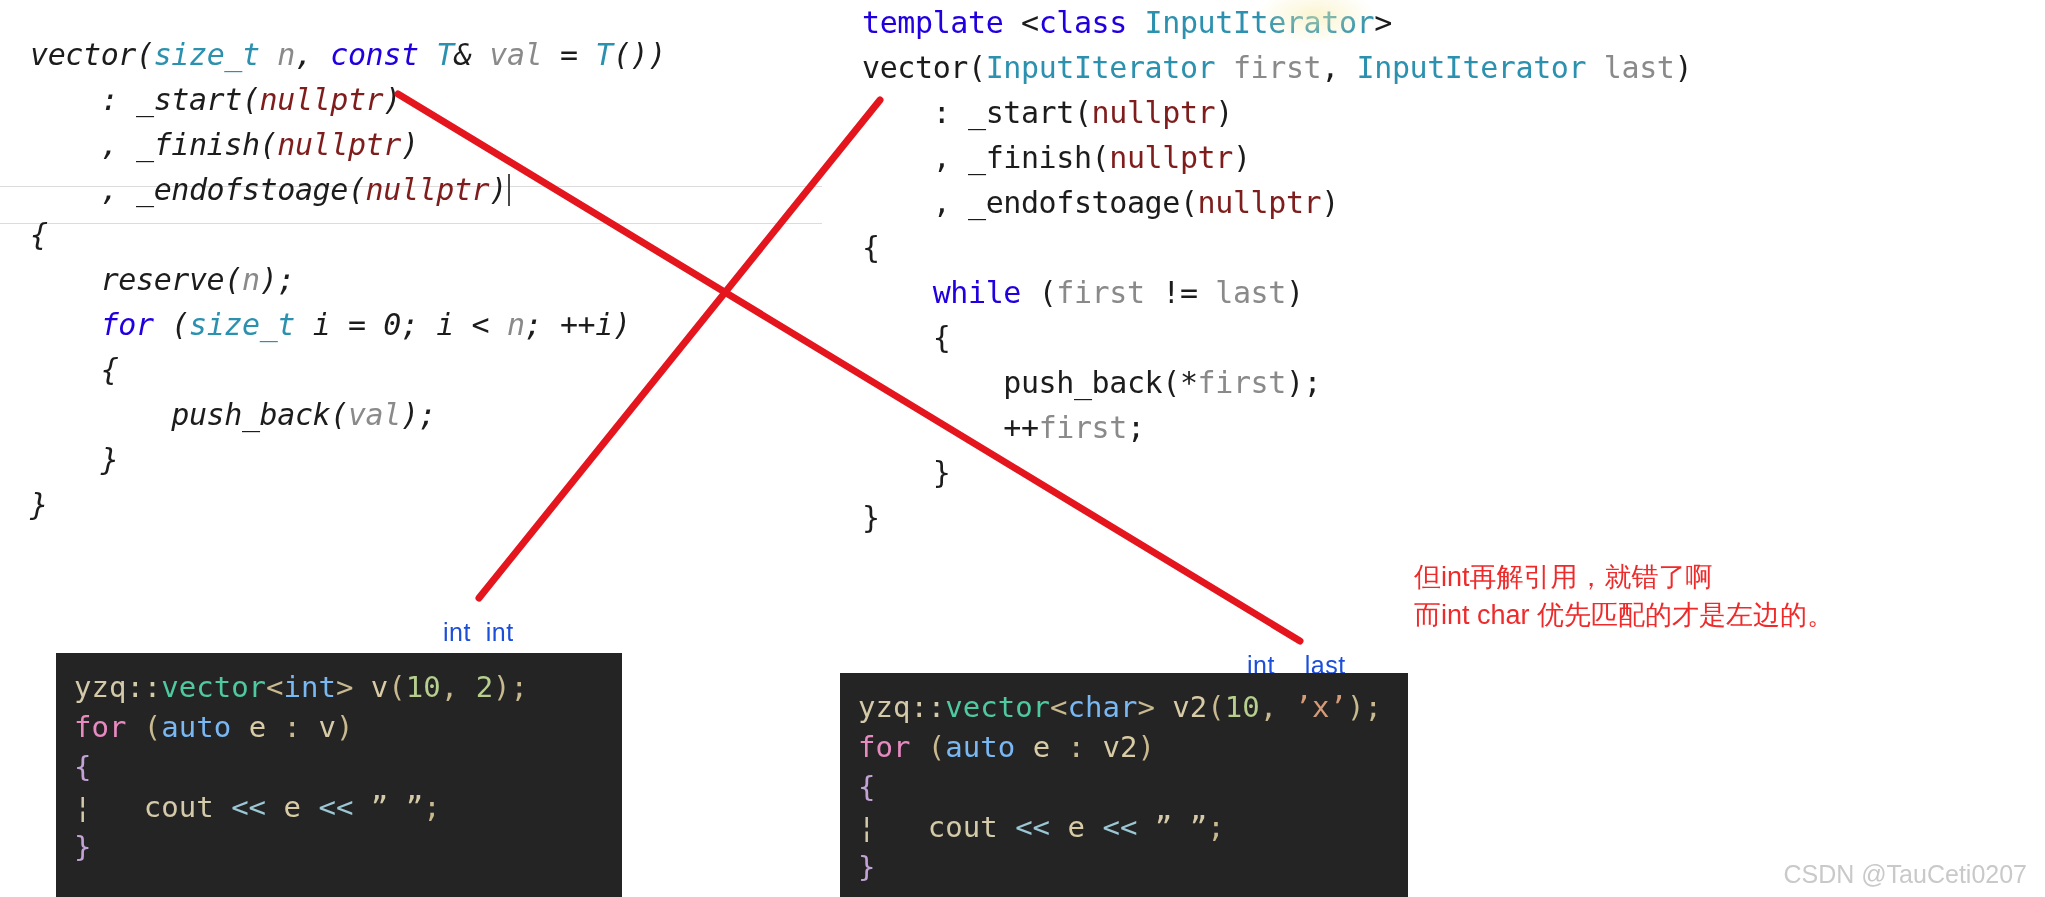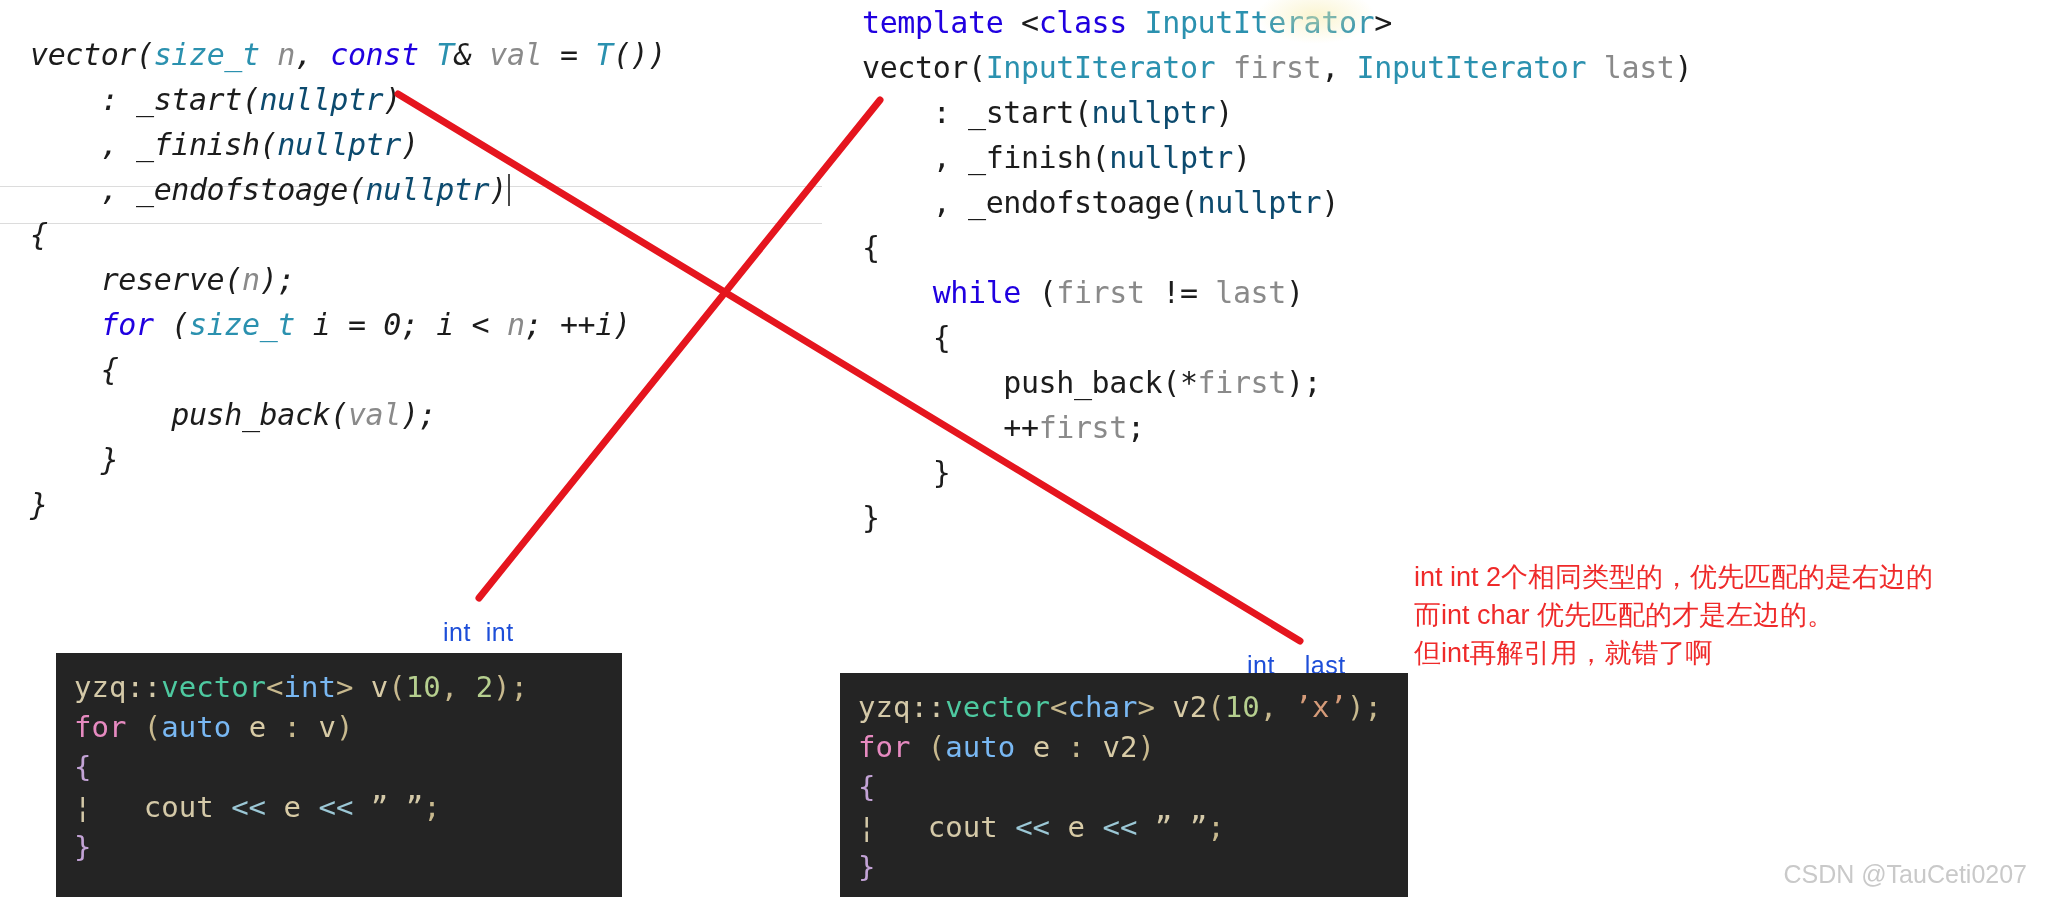--- a/index.html
+++ b/index.html
@@ -28,21 +28,21 @@
   }
   #pane-left  { left: 30px;  top: 32px; font-style: italic; }
   #pane-right { left: 862px; top: 0px;  }
 
   .ln { display: block; height: 45px; }
 
   
   .kw    { color: #2000e0; }        
   .type  { color: #2b91af; }        
   .ident { color: #8a8a8a; }        
-  .lit   { color: #0c4a6e; }        
+  .lit   { color: #7f1d1d; }        
   .plain { color: #1c1c1c; }
   .num   { color: #1c1c1c; }
 
   
   .current-line-top,
   .current-line-bottom {
     position: absolute;
     left: 0;
     width: 822px;
     height: 1px;
@@ -165,15 +165,15 @@
     </g>
 </svg>
 
 <div id="label-int-int" class="mini-label">int  int</div>
 <div id="label-int-char" class="mini-label">int    last</div>
 
 <div id="dark-left" class="dark-block"><span class="dl"><span class="d-ns">yzq::</span><span class="d-class">vector</span><span class="d-punc">&lt;</span><span class="d-type">int</span><span class="d-punc">&gt; </span><span class="d-var">v</span><span class="d-punc">(</span><span class="d-num">10</span><span class="d-punc">, </span><span class="d-num">2</span><span class="d-punc">);</span></span><span class="dl"><span class="d-kw">for</span><span class="d-punc"> (</span><span class="d-auto">auto</span><span class="d-punc"> </span><span class="d-var">e</span><span class="d-punc"> : </span><span class="d-var">v</span><span class="d-punc">)</span></span><span class="dl"><span class="d-brace">{</span></span><span class="dl"><span class="d-ns">¦   cout </span><span class="d-op">&lt;&lt;</span><span class="d-ns"> </span><span class="d-var">e</span><span class="d-ns"> </span><span class="d-op">&lt;&lt;</span><span class="d-ns"> </span><span class="d-str">” ”</span><span class="d-punc">;</span></span><span class="dl"><span class="d-brace">}</span></span></div>
 
 <div id="dark-right" class="dark-block"><span class="dl"><span class="d-ns">yzq::</span><span class="d-class">vector</span><span class="d-punc">&lt;</span><span class="d-type">char</span><span class="d-punc">&gt; </span><span class="d-var">v2</span><span class="d-punc">(</span><span class="d-num">10</span><span class="d-punc">, </span><span class="d-char">’x’</span><span class="d-punc">);</span></span><span class="dl"><span class="d-kw">for</span><span class="d-punc"> (</span><span class="d-auto">auto</span><span class="d-punc"> </span><span class="d-var">e</span><span class="d-punc"> : </span><span class="d-var">v2</span><span class="d-punc">)</span></span><span class="dl"><span class="d-brace">{</span></span><span class="dl"><span class="d-ns">¦   cout </span><span class="d-op">&lt;&lt;</span><span class="d-ns"> </span><span class="d-var">e</span><span class="d-ns"> </span><span class="d-op">&lt;&lt;</span><span class="d-ns"> </span><span class="d-str">” ”</span><span class="d-punc">;</span></span><span class="dl"><span class="d-brace">}</span></span></div>
 
-<div id="red-note" style="color: rgb(239, 42, 42);"><span class="rl">int int 2个相同类型的，优先匹配的是右边的</span><span class="rl">而int char 优先匹配的才是左边的。</span><span class="rl">但int再解引用，就错了啊</span></div>
+<div id="red-note" style="color: rgb(239, 42, 42);"><span class="rl">但int再解引用，就错了啊</span><span class="rl">而int char 优先匹配的才是左边的。</span></div>
 
 <div id="watermark">CSDN @TauCeti0207</div>
 
 </body></html>

